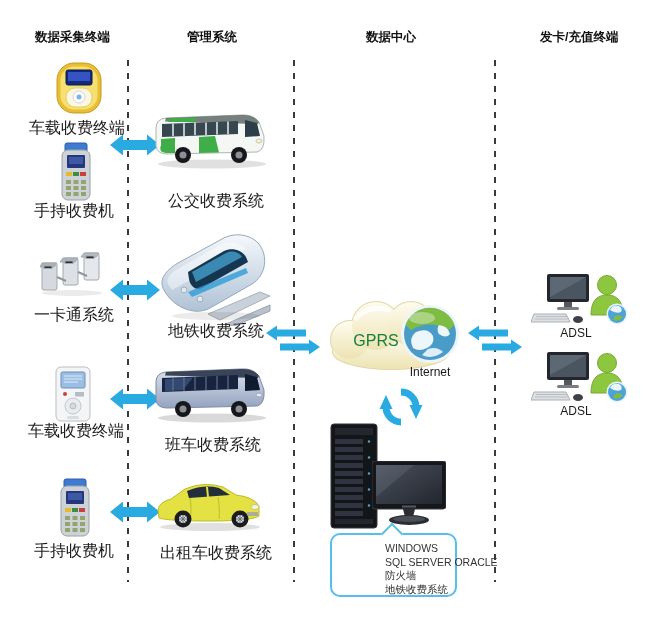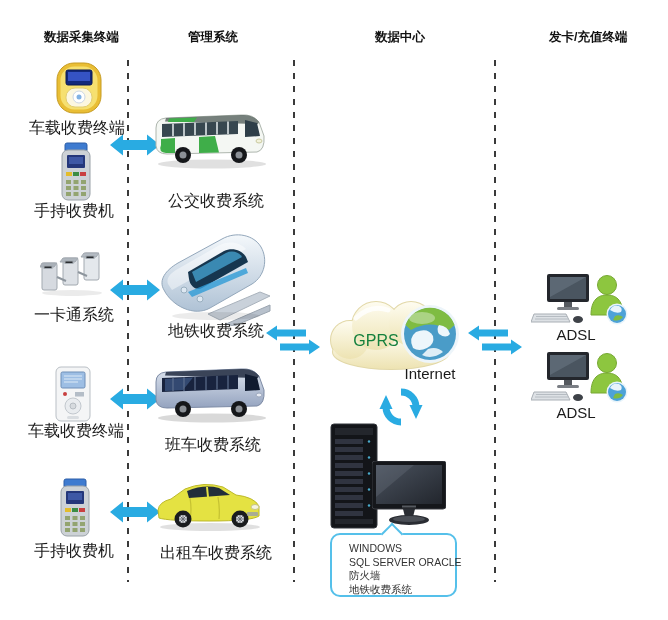--- a/index.html
+++ b/index.html
@@ -1,39 +1,39 @@
 <!DOCTYPE html>
 <html style="--arrow: #29ABE2; --callout_border: #55C0EA; --dash: #3a3a3a; --cloud: #F2E9BF; --green_accent: #3FAE49; --taxi_yellow: #E4E242;"><head>
 <meta charset="utf-8">
 <style>
   html,body{margin:0;padding:0;background:#fff;}
   #stage{
     position:relative;width:668px;height:620px;background:#fff;overflow:hidden;
     font-family:"Liberation Sans","DejaVu Sans",sans-serif;color:#1a1a1a;
   }
-  .hdr{position:absolute;font-size:12.5px;font-weight:bold;color:#111;white-space:nowrap;margin-left:9px;}
+  .hdr{position:absolute;font-size:12.5px;font-weight:bold;color:#111;white-space:nowrap;}
   .lbl{position:absolute;font-size:16px;color:#1a1a1a;text-align:center;line-height:1.2;white-space:nowrap;}
-  .lbl.sm{font-size:15px;}
+  .lbl.sm{font-size:12px;}
   .dash{
     position:absolute;top:60px;height:522px;width:2px;
     background:repeating-linear-gradient(to bottom,var(--dash,#3a3a3a) 0 6px,transparent 6px 13px);
   }
   .abs{position:absolute;}
   .arrow-fill{fill:var(--arrow,#29ABE2);}
   .callout{
     position:absolute;left:330px;top:533px;width:127px;height:64px;
     border:2px solid var(--callout_border,#55C0EA);border-radius:10px;background:#fff;
     box-sizing:border-box;padding:7px 6px 0 17px;font-size:10.5px;line-height:13.5px;color:#333;
   }
   .callout .ptr{
     position:absolute;left:52px;top:-9px;width:14px;height:14px;background:#fff;
     border-top:2px solid var(--callout_border,#55C0EA);border-left:2px solid var(--callout_border,#55C0EA);
     transform:rotate(45deg);
   }
-  .callout-line{white-space:nowrap;}
+  .callout-line{white-space:nowrap;margin-left:36px;}
 </style>
 </head>
 <body>
 
 <div id="stage">
 
   <svg width="0" height="0" style="position:absolute" aria-hidden="true">
     <defs>
       <linearGradient id="cg" x1="0" y1="0" x2="0" y2="1">
         <stop offset="0" stop-color="#FEFCF0"></stop>
@@ -48,21 +48,21 @@
           <stop offset="1" stop-color="#94A3BF"></stop>
       </linearGradient>
       <linearGradient id="mg" x1="0" y1="0" x2="1" y2="1">
         <stop offset="0" stop-color="#4A525E"></stop>
           <stop offset="1" stop-color="#22262D"></stop>
       </linearGradient>
     </defs>
   </svg>
 
   <div class="hdr" style="left:35px;top:29px;">数据采集终端</div>
-  <div class="hdr" style="left:179px;top:29px;font-family:Liberation Mono, monospace;">管理系统</div>
+  <div class="hdr" style="left:187px;top:29px;font-family:Liberation Mono, monospace;">管理系统</div>
   <div class="hdr" style="left:366px;top:29px;">数据中心</div>
   <div class="hdr" style="left:540px;top:29px;">发卡/充值终端</div>
 
   <div class="dash" style="left:127px;"></div>
   <div class="dash" style="left:293px;"></div>
   <div class="dash" style="left:494px;"></div>
 
   <svg class="abs" style="left:56px;top:62px;" width="46" height="52" viewBox="0 0 46 52">
     <rect x="1" y="1" width="44" height="50" rx="17" fill="#E9BE35" stroke="#C69B22"></rect>
     <rect x="4.5" y="4.5" width="37" height="43" rx="14" fill="#F6E070"></rect>

